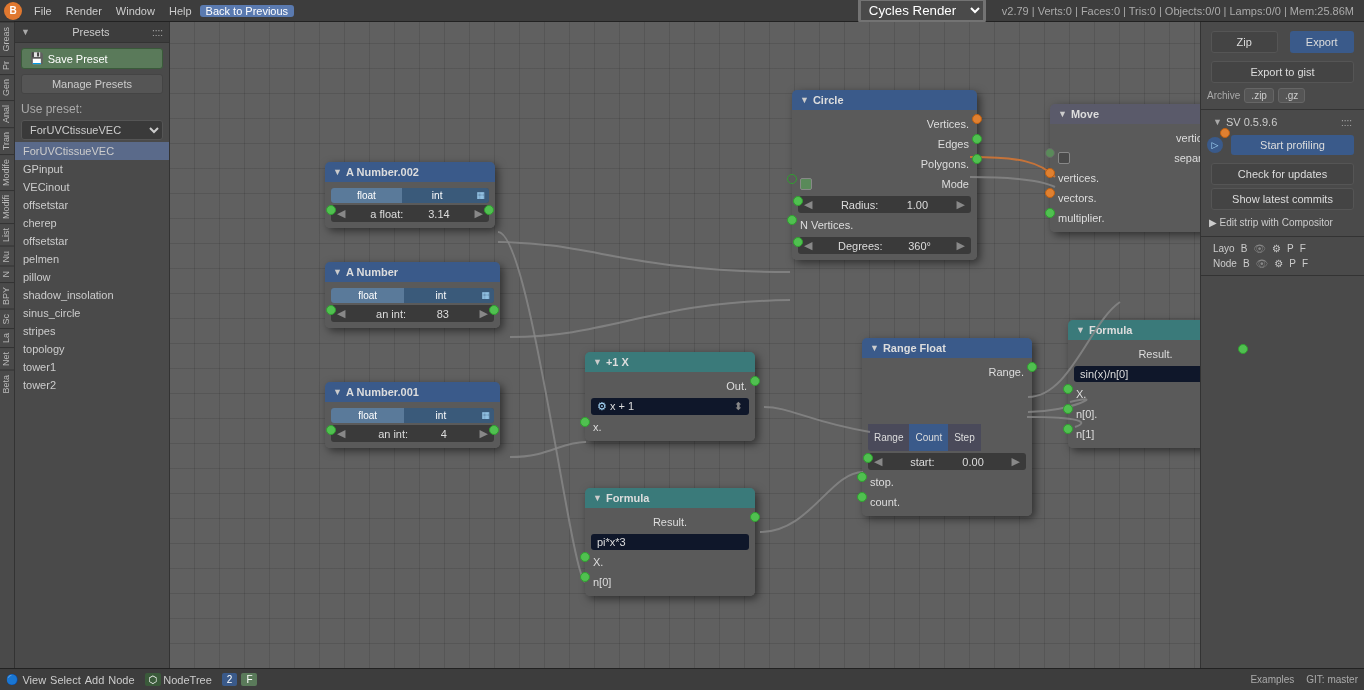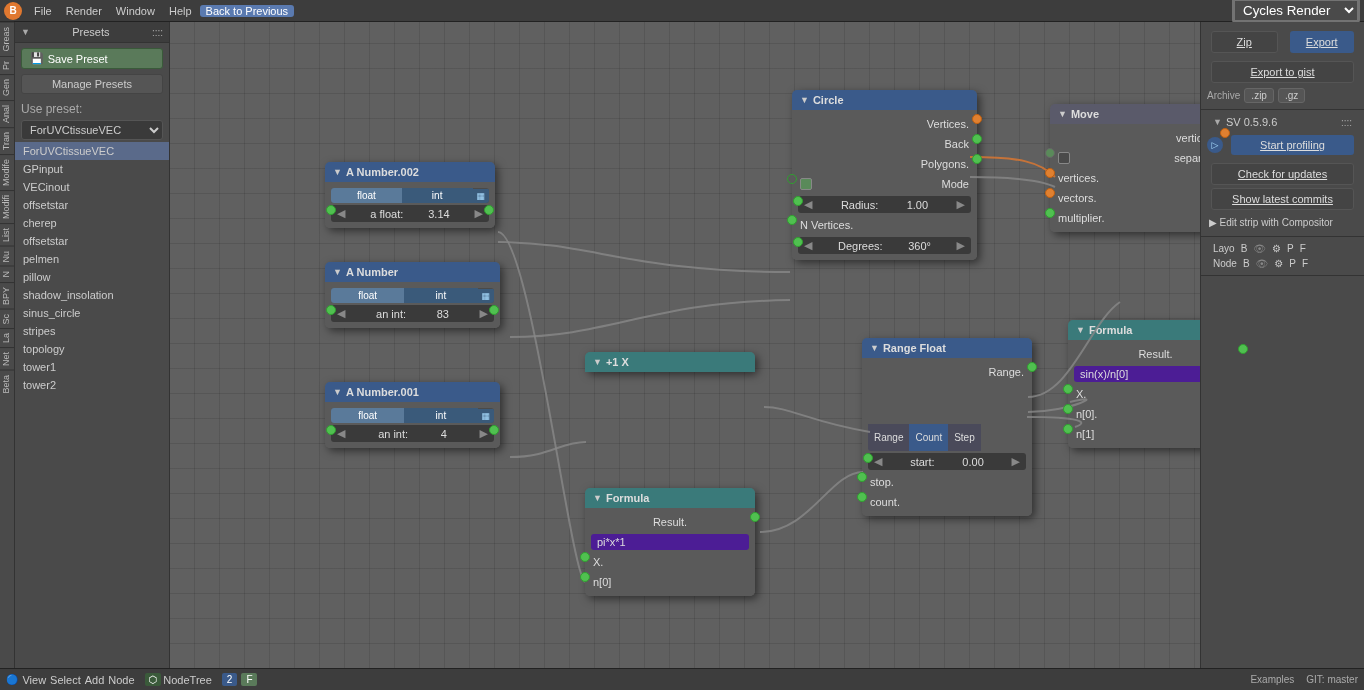--- a/index.html
+++ b/index.html
@@ -106,40 +106,40 @@
       cursor: pointer; z-index: 10;
     }
     .socket-left { left: -5px; }
     .socket-right { right: -5px; }
     .socket-orange { background: #e08030; border: 1px solid #c06010; }
     .socket-green { background: #50c050; border: 1px solid #30a030; }
     .socket-grey { background: #888; border: 1px solid #666; }
 
     
     .node-input-row {
-      display: flex; align-items: center; margin: 2px 6px;
+      display: flex; margin: 2px 6px;
       background: #4a4a4a; border-radius: 3px; overflow: hidden;
     }
     .node-input-btn {
       padding: 2px 6px; background: #5a7a9a; color: #fff; cursor: pointer;
       font-size: 10px; border: none; flex: 1; text-align: center;
     }
     .node-input-btn.active { background: #3a5a7a; }
     .node-input-icon {
       padding: 2px 4px; background: #3a5a7a; color: #adf; cursor: pointer;
       font-size: 9px;
     }
     .node-value-row {
       display: flex; align-items: center; margin: 2px 6px;
       background: #3a3a3a; border-radius: 3px; padding: 2px 6px;
       color: #ddd; font-size: 11px; justify-content: space-between;
     }
     .node-value-arrow { color: #888; cursor: pointer; }
     .node-formula-input {
-      margin: 2px 6px; background: #4c1d95; border-radius: 3px;
+      margin: 2px 6px; background: #0f172a; border-radius: 3px;
       padding: 2px 6px; color: #ddd; font-size: 11px;
     }
     .node-result-label {
       text-align: center; color: #ddd; font-size: 11px; padding: 2px 0;
     }
 
     
     .header-blue { background: #3a5a8a; color: #ddd; }
     .header-teal { background: #3a7a7a; color: #ddd; }
     .header-grey { background: #5a5a6a; color: #ddd; }
@@ -157,21 +157,21 @@
     .range-tab { padding: 8px 6px; color: #ddd; font-size: 10px; cursor: pointer; background: #4a4a5a; margin-top: 40px; }
     .range-tab.active { background: #3a5a8a; }
 
     
     .rp-section {
       padding: 4px 6px; border-bottom: 1px solid #333;
     }
     .rp-btn {
       display: flex; align-items: center; justify-content: center;
       padding: 4px 6px; margin: 3px 4px; border-radius: 3px; cursor: pointer;
-      font-size: 11px; text-align: center; text-decoration: underline;
+      font-size: 11px; text-align: center;
     }
     .rp-btn-blue { background: #3a5a8a; color: #ddd; }
     .rp-btn-dark { background: #444; color: #ddd; border: 1px solid #555; }
     .rp-icon { width: 16px; height: 16px; border-radius: 50%; background: #3a5a8a; display:flex;align-items:center;justify-content:center;color:#adf;font-size:9px; cursor:pointer; }
     .rp-version { display: flex; align-items:center; gap: 4px; padding: 2px 6px; color: #ccc; font-size: 11px; }
     .rp-version-arrow { color: #aaa; font-size: 9px; }
     .rp-archive-btn { background: #555; border:1px solid #666; color:#ccc; border-radius:3px; padding:1px 6px; cursor:pointer; font-size:10px; }
     .rp-layo-row { display:flex;align-items:center;gap:6px;padding:2px 6px;color:#ccc;font-size:10px; }
     .rp-eye { color:#888;font-size:10px;cursor:pointer; }
     .rp-node-row { display:flex;align-items:center;gap:6px;padding:2px 6px;color:#ccc;font-size:10px; }
@@ -190,20 +190,21 @@
   <span>File</span>
   <span>Render</span>
   <span>Window</span>
   <span>Help</span>
   <span class="back-btn">Back to Previous</span>
   <span style="flex:1"></span>
   <select class="render-select">
     <option>Cycles Render</option>
     <option>Blender Render</option>
   </select>
+  <span style="margin-left:8px;color:#aaa;">v2.79 | Verts:0 | Faces:0 | Tris:0 | Objects:0/0 | Lamps:0/0 | Mem:25.86M</span>
 </div>
 
 <div id="left-sidebar">
   <div class="left-tab">Greas</div>
   <div class="left-tab">Pr</div>
   <div class="left-tab">Gen</div>
   <div class="left-tab">Anal</div>
   <div class="left-tab">Tran</div>
   <div class="left-tab">Modife</div>
   <div class="left-tab">Modifi</div>
@@ -340,33 +341,48 @@
         <span class="node-socket socket-right socket-green" style="top:0;"></span>
       </div>
     </div>
   </div>
 
   <div class="node-card" style="left:415px;top:330px;width:170px;">
     <div class="node-header header-teal">
       <span class="node-header-arrow">▼</span>
       <span>+1 X</span>
     </div>
+    <div class="node-body">
+      <div class="node-row" style="position:relative;justify-content:flex-end;">
+        <span>Out.</span>
+        <span class="node-socket socket-right socket-green" style="top:0;"></span>
+      </div>
+      <div class="node-formula-input">
+        <span style="color:#adf;">⚙</span>
+        <span>x + 1</span>
+        <span style="float:right;color:#888;cursor:pointer;">⬍</span>
+      </div>
+      <div class="node-row" style="position:relative;">
+        <span class="node-socket socket-left socket-green" style="top:0;"></span>
+        <span>x.</span>
+      </div>
+    </div>
   </div>
 
   <div class="node-card" style="left:415px;top:466px;width:170px;">
     <div class="node-header header-teal">
       <span class="node-header-arrow">▼</span>
       <span>Formula</span>
     </div>
     <div class="node-body">
       <div class="node-row node-result-label" style="position:relative;justify-content:center;">
         <span>Result.</span>
         <span class="node-socket socket-right socket-green" style="top:0;right:-5px;"></span>
       </div>
-      <div class="node-formula-input">pi*x*1</div>
+      <div class="node-formula-input">pi*x*3</div>
       <div class="node-row" style="position:relative;">
         <span class="node-socket socket-left socket-green" style="top:0;"></span>
         <span>X.</span>
       </div>
       <div class="node-row" style="position:relative;">
         <span class="node-socket socket-left socket-green" style="top:0;"></span>
         <span>n[0]</span>
       </div>
     </div>
   </div>
@@ -408,21 +424,21 @@
     <div class="node-header header-blue">
       <span class="node-header-arrow">▼</span>
       <span>Circle</span>
     </div>
     <div class="node-body">
       <div class="node-row" style="position:relative;justify-content:flex-end;">
         <span>Vertices.</span>
         <span class="node-socket socket-right socket-orange" style="top:0;"></span>
       </div>
       <div class="node-row" style="position:relative;justify-content:flex-end;">
-        <span>Back</span>
+        <span>Edges</span>
         <span class="node-socket socket-right socket-green" style="top:0;"></span>
       </div>
       <div class="node-row" style="position:relative;justify-content:flex-end;">
         <span>Polygons.</span>
         <span class="node-socket socket-right socket-green" style="top:0;"></span>
       </div>
       <div class="node-row" style="position:relative;">
         <span class="node-socket socket-left socket-green" style="top:0;background:#5a5a5a;"></span>
         <div class="node-checkbox"></div>
         <span>Mode</span>

